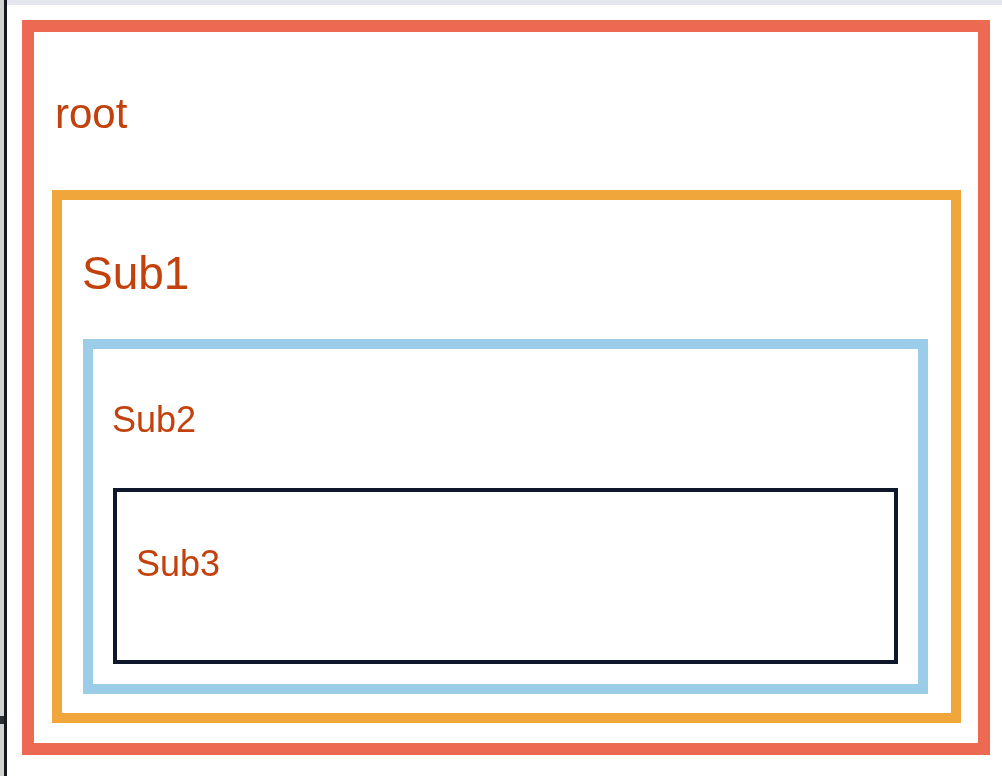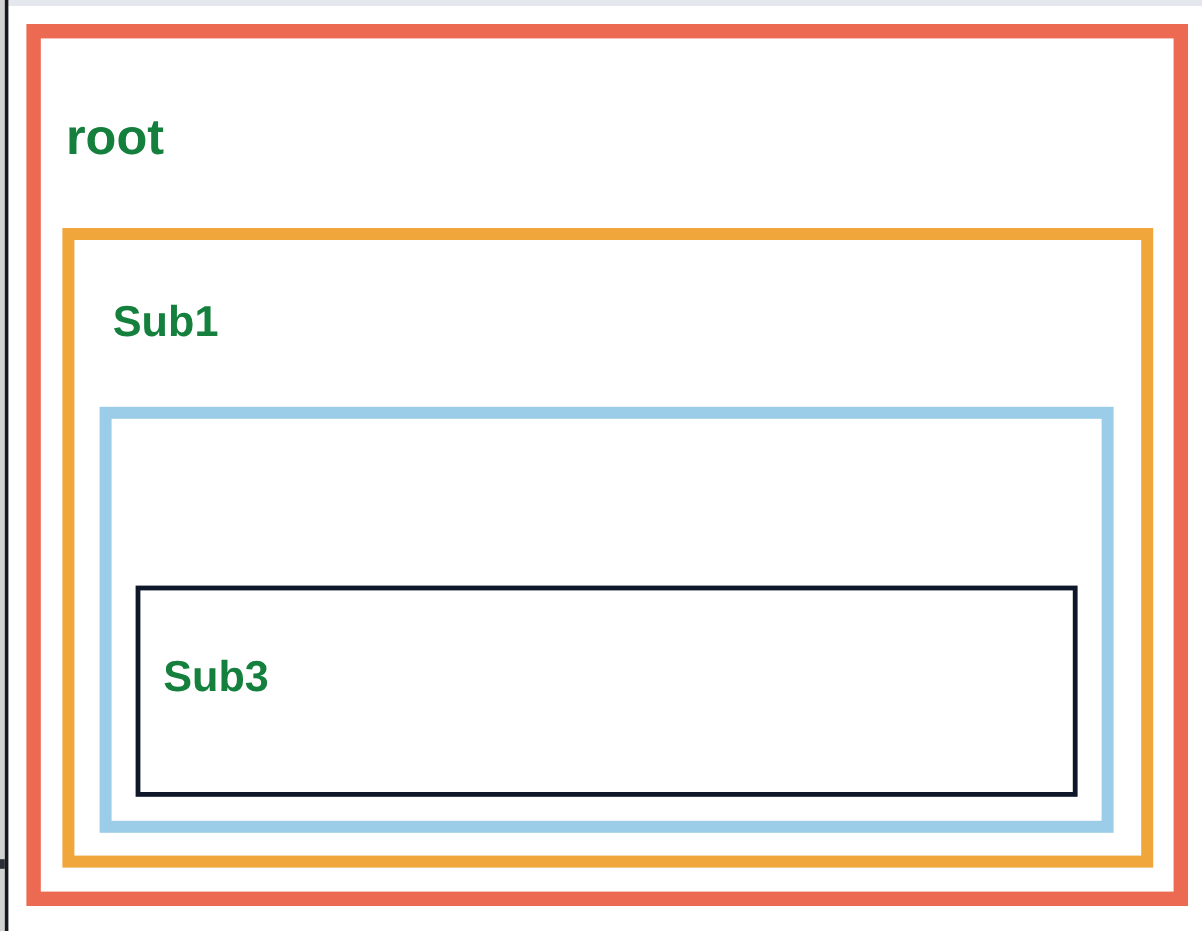--- a/index.html
+++ b/index.html
@@ -64,48 +64,49 @@
     border: 10px solid #9CCDE8;
   }
   .box-sub3 {
     left: 20px; top: 139px;   
     width: 785px; height: 176px;
     border: 4px solid #0f172a;
   }
 
   .box-label {
     position: absolute;
-    color: #15803d;
-    font-weight: 700;
+    color: #c2410c;
+    font-weight: 400;
     line-height: 1;
     white-space: nowrap;
     text-align: center;
   }
   .label-root { left: 21px; top: 61px; font-size: 42px; }
-  .label-sub1 { left: 20px; top: 50px; font-size: 36px; margin-left: 12px; }
+  .label-sub1 { left: 20px; top: 50px; font-size: 46px; }
   .label-sub2 { left: 19px; top: 53px; font-size: 36px; }
   .label-sub3 { left: 19px; top: 54px; font-size: 36px; }
 </style>
 </head>
 <body>
 
 <div class="screen">
 
   <div class="top-strip"></div>
   <div class="left-edge-strip"></div>
   <div class="left-edge-line"></div>
   <div class="left-edge-notch"></div>
 
   <div class="box box-root">
     <div class="box-label label-root">root</div>
 
     <div class="box box-sub1">
       <div class="box-label label-sub1">Sub1</div>
 
       <div class="box box-sub2">
+        <div class="box-label label-sub2">Sub2</div>
 
         <div class="box box-sub3">
           <div class="box-label label-sub3">Sub3</div>
         </div>
 
       </div>
     </div>
   </div>
 
 </div>

